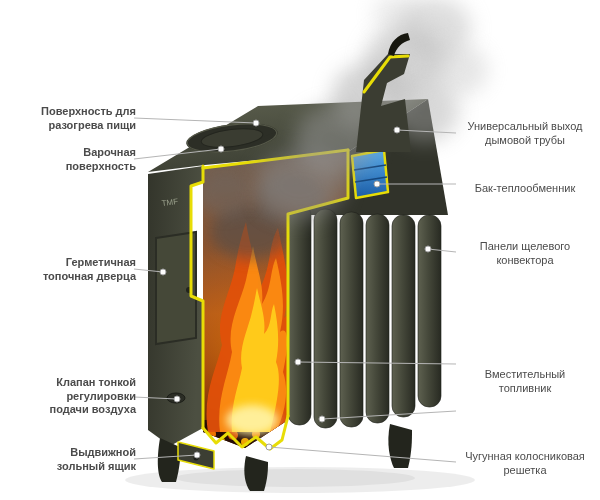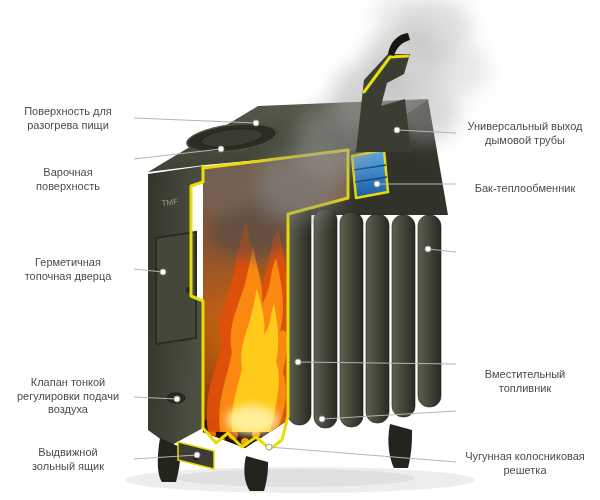--- a/index.html
+++ b/index.html
@@ -3,23 +3,23 @@
 <meta charset="utf-8">
 <style>
   html,body{margin:0;padding:0;background:#ffffff;}
   #canvas{
     position:relative;width:600px;height:500px;background:#ffffff;overflow:hidden;
     font-family:"Liberation Sans", sans-serif;
   }
   .label{
     position:absolute;font-size:11px;line-height:1.24;color:#4b4b4b;
   }
-  .label.left{left:16px;width:104px;text-align:center;}
+  .label.left{left:32px;width:104px;text-align:right;font-weight:bold;}
   .label.right{left:462px;width:126px;text-align:center;}
-  .ll1{top:105px;} .ll2{top:146px;margin-top:20px;} .ll3{top:256px;} .ll4{top:376px;} .ll5{top:446px;}
+  .ll1{top:105px;} .ll2{top:146px;} .ll3{top:256px;} .ll4{top:376px;} .ll5{top:446px;}
   .rl1{top:120px;} .rl2{top:182px;} .rl3{top:240px;} .rl4{top:368px;} .rl5{top:392px;} .rl6{top:450px;}
   svg.layer{position:absolute;left:0;top:0;}
   #leaders{pointer-events:none;}
 </style>
 </head>
 <body>
 
 <div id="canvas">
 
   <svg class="layer" width="600" height="500" viewBox="0 0 600 500">
@@ -221,16 +221,17 @@
   </svg>
 
   <div class="label left ll1">Поверхность для разогрева пищи</div>
   <div class="label left ll2">Варочная поверхность</div>
   <div class="label left ll4">Клапан тонкой регулировки подачи воздуха</div>
   <div class="label left ll3">Герметичная топочная дверца</div>
   <div class="label left ll5">Выдвижной зольный ящик</div>
 
   <div class="label right rl1">Универсальный выход дымовой трубы</div>
   <div class="label right rl2">Бак-теплообменник</div>
+  <div class="label right rl3">Панели щелевого конвектора</div>
   <div class="label right rl4">Вместительный топливник</div>
   <div class="label right rl6">Чугунная колосниковая решетка</div>
 
 </div>
 
 </body></html>

